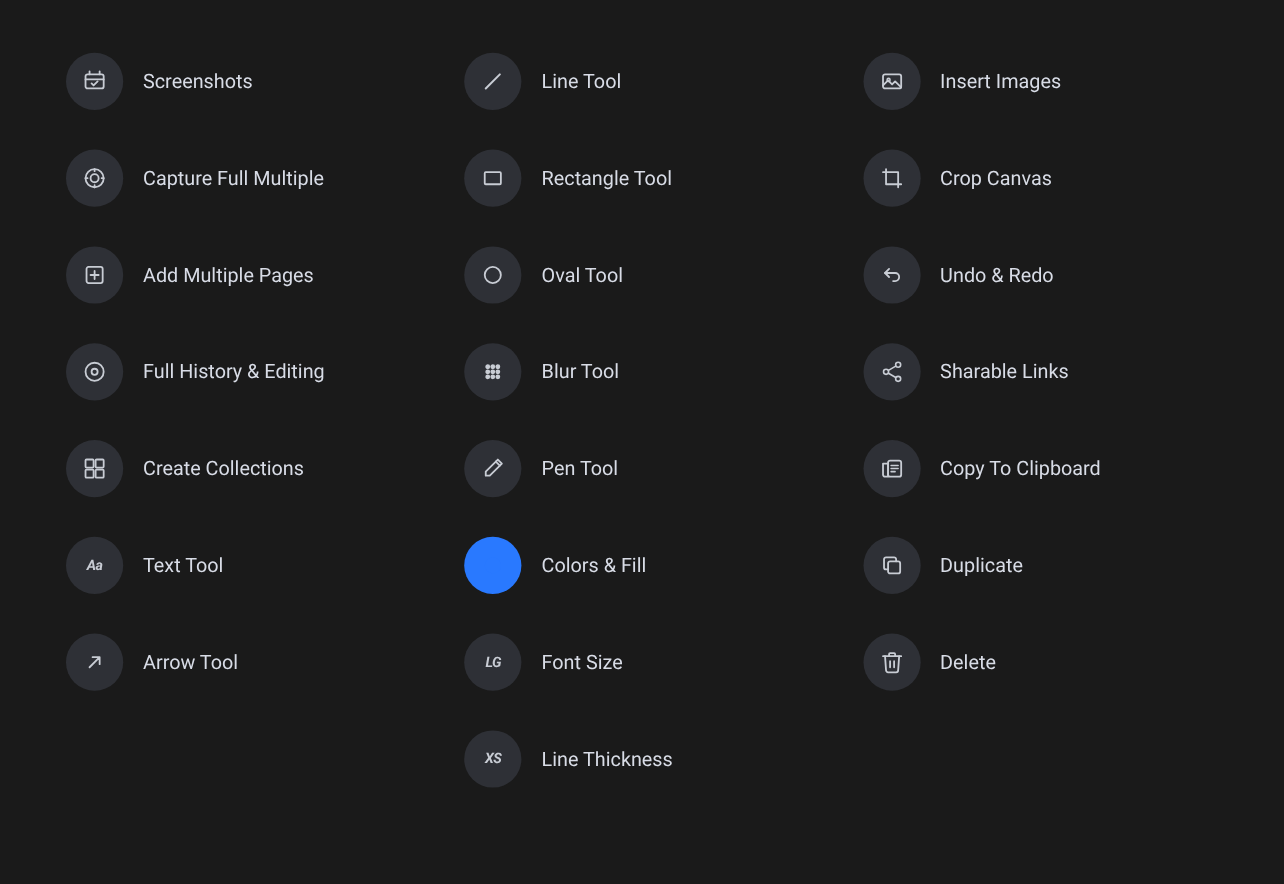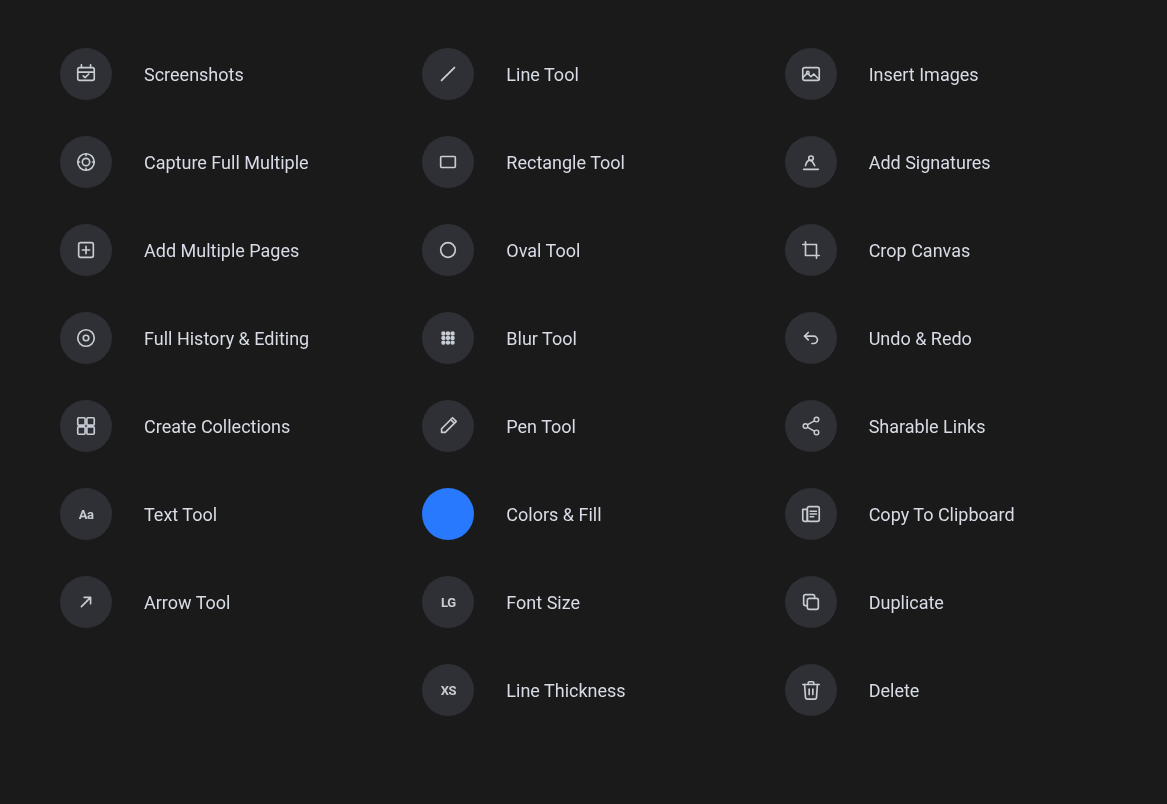--- a/index.html
+++ b/index.html
@@ -16,35 +16,36 @@
     }
     .grid {
       display: grid;
       grid-template-columns: repeat(3, 1fr);
       gap: 0;
       width: 100%;
     }
     .feature-item {
       display: flex;
       align-items: center;
-      gap: 32px;
+      gap: 18px;
       padding: 18px 20px;
       cursor: pointer;
     }
     .icon-circle {
       width: 52px;
       height: 52px;
       min-width: 52px;
       background: #2e3036;
       border-radius: 50%;
       display: flex;
       align-items: center;
       justify-content: center;
       font-size: 20px;
       color: #c8ccd4;
+      font-style: italic;
     }
     .icon-circle.blue {
       background: #2979ff;
     }
     .icon-circle.text-sm {
       font-size: 13px;
       font-weight: 700;
       letter-spacing: -0.5px;
       color: #c8ccd4;
     }
@@ -225,30 +226,20 @@
       <div class="icon-circle">
         <svg viewBox="0 0 24 24">
             <rect x="3" y="5" width="18" height="14" rx="2" stroke="#c8ccd4" stroke-width="1.8" fill="none"></rect>
             <circle cx="8.5" cy="10.5" r="1.5" stroke="#c8ccd4" stroke-width="1.5" fill="none"></circle>
             <path d="M3 16l5-5 4 4 3-3 6 6" stroke="#c8ccd4" stroke-width="1.8" fill="none"></path>
           </svg>
       </div>
       <span class="feature-label">Insert Images</span>
     </div>
 
-    <div class="feature-item">
-      <div class="icon-circle">
-        <svg viewBox="0 0 24 24">
-            <path d="M4 20h16" stroke="#c8ccd4" stroke-width="1.8" fill="none"></path>
-            <path d="M6 16c1-4 3-6 5-6s3 2 5 6" stroke="#c8ccd4" stroke-width="1.8" fill="none"></path>
-            <circle cx="12" cy="8" r="2.5" stroke="#c8ccd4" stroke-width="1.8" fill="none"></circle>
-          </svg>
-      </div>
-      <span class="feature-label">Add Signatures</span>
-    </div>
 
     <div class="feature-item">
       <div class="icon-circle">
         <svg viewBox="0 0 24 24">
             <path d="M6 3v15h15" stroke="#c8ccd4" stroke-width="1.8" fill="none" stroke-linecap="round"></path>
             <path d="M3 6h15v15" stroke="#c8ccd4" stroke-width="1.8" fill="none" stroke-linecap="round"></path>
           </svg>
       </div>
       <span class="feature-label">Crop Canvas</span>
     </div>

